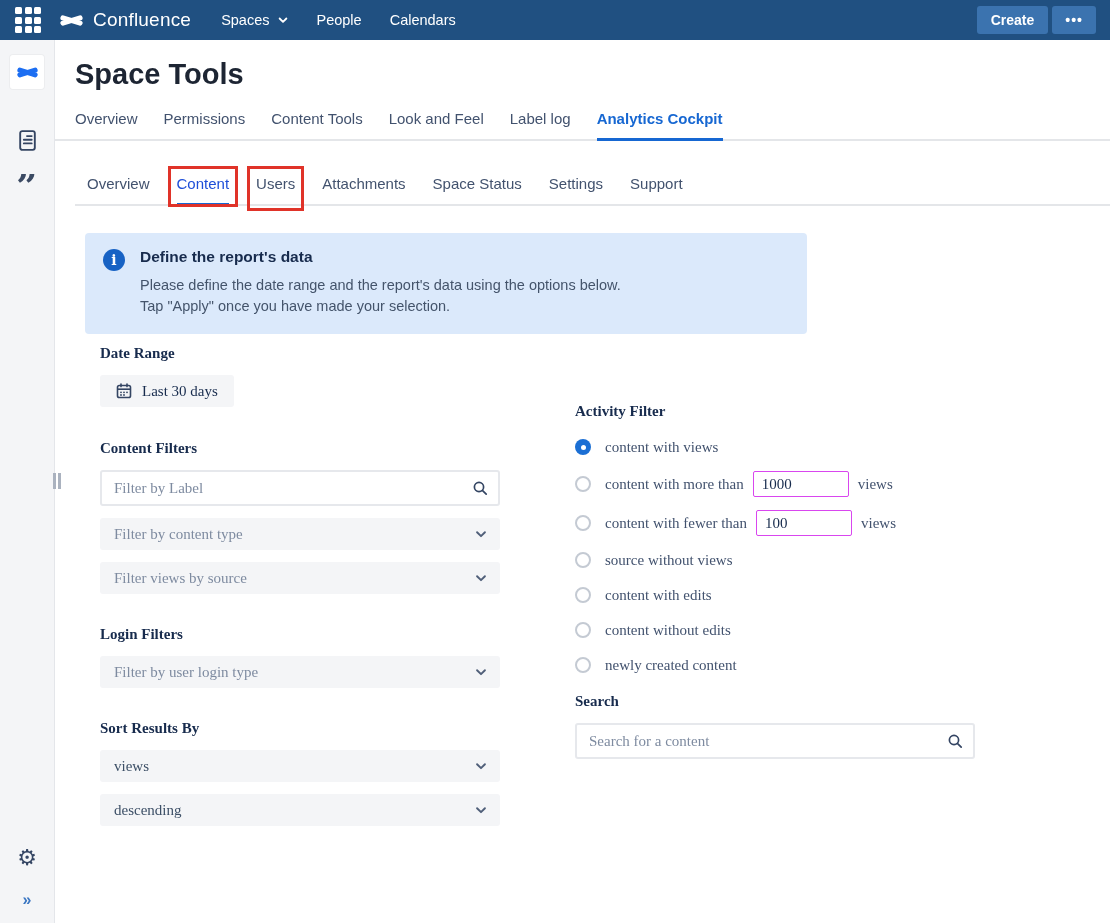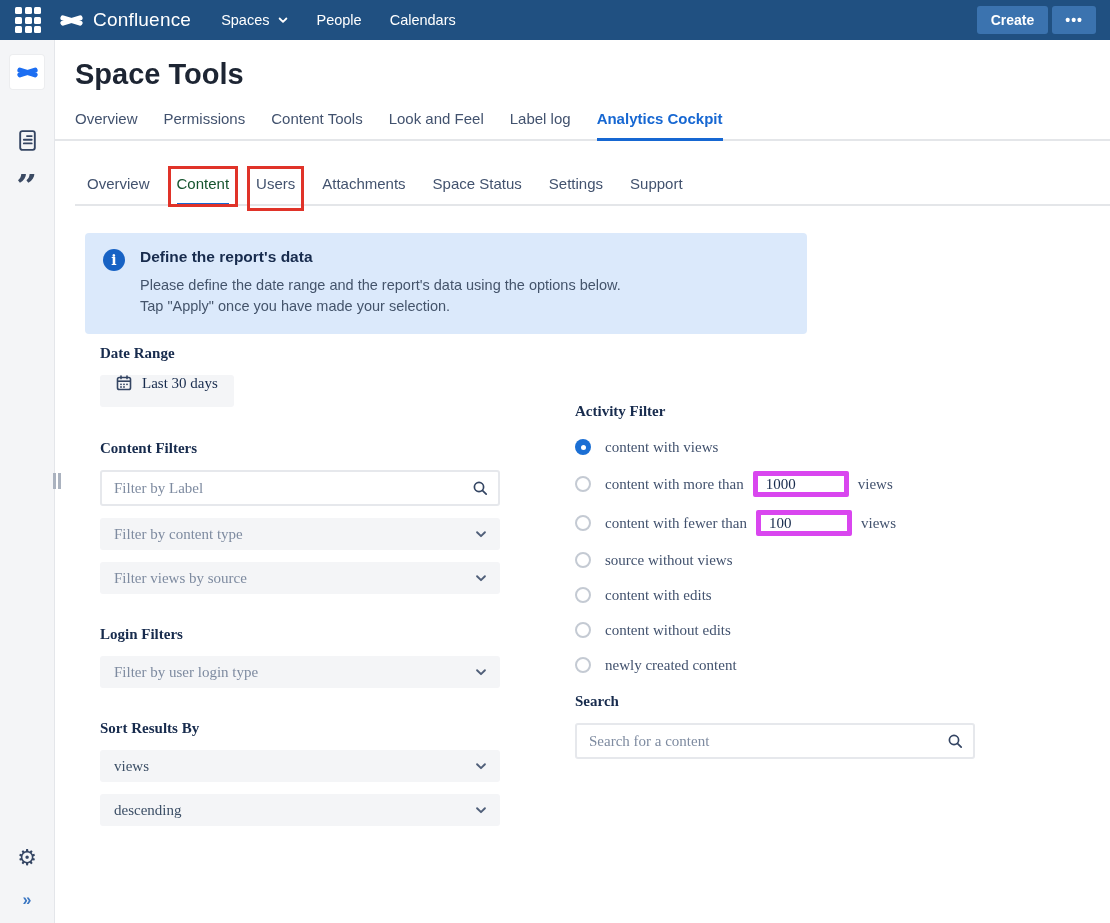--- a/index.html
+++ b/index.html
@@ -46,42 +46,42 @@
   
   .page-title { position:absolute; left:75px; top:58px; font-size:29px; font-weight:700; color:#1d2533; }
   .main-tabs { position:absolute; left:55px; right:0; top:110px; padding-left:20px;
                display:flex; gap:26px; border-bottom:2px solid #e4e6e9; font-size:15px; color:#42526e; }
   .main-tabs .tab { padding-bottom:11px; cursor:pointer; }
   .main-tabs .tab.active { color:#1667d2; font-weight:700; border-bottom:3px solid #1667d2; margin-bottom:-2px; }
 
   .sub-tabs { position:absolute; left:75px; right:0; top:175px; padding-left:12px;
               display:flex; gap:27px; border-bottom:2px solid #e4e6e9; font-size:15px; color:#42526e; }
   .sub-tabs .tab { padding-bottom:11px; cursor:pointer; position:relative; }
-  .sub-tabs .tab.active { color:#14532d; border-bottom:3px solid #1667d2; margin-bottom:-2px;text-align:center; }
+  .sub-tabs .tab.active { color:#1d4ed8; border-bottom:3px solid #1667d2; margin-bottom:-2px;text-align:center; }
   .tab.annot::after { content:""; position:absolute; border:3px solid #e03329; pointer-events:none; z-index:10; }
   .tab.annot.active::after { left:-9px; right:-9px; top:-9px; bottom:-4px; }
   .tab.annot:not(.active)::after { left:-9px; right:-9px; top:-9px; bottom:-7px; }
 
   
   .banner { position:absolute; left:85px; top:233px; width:722px; background:#dbe9fb; border-radius:4px;
             padding:15px 18px 17px; display:flex; }
   .info-icon { width:22px; height:22px; border-radius:50%; background:#1762c4; color:#fff; flex:0 0 22px;
                display:flex; align-items:center; justify-content:center; font-size:14px; font-weight:700;
                font-family:"DejaVu Serif", serif; margin-top:1px; }
   .banner-text { margin-left:15px; }
   .banner-title { font-size:15.5px; font-weight:700; color:#172b4d; margin-bottom:9px; }
   .banner-line { font-size:14.5px; color:#44546b; line-height:21px; }
 
   
   .col { position:absolute; width:400px;font-family:Liberation Serif, serif; }
   .col.left { left:100px; top:345px; }
   .col.right { left:575px; top:403px; }
   .sec-h { font-size:15px; font-weight:700; color:#172b4d; margin-bottom:13px; }
 
-  .date-btn { display:inline-flex; gap:10px; height:32px; padding:0 16px;
+  .date-btn { display:inline-flex; align-items:center; gap:10px; height:32px; padding:0 16px;
               background:#f4f5f7; border:none; border-radius:3px; font-family:inherit; font-size:15px;
               color:#172b4d; cursor:pointer; margin-bottom:33px; }
   .date-btn svg { color:#344563; }
 
   .inp-wrap { position:relative; margin-bottom:12px; }
   .txt-inp { width:100%; height:36px; border:2px solid #e6e8ec; border-radius:3px; background:#fff;
              padding:0 56px 0 12px; font-family:inherit; font-size:15px; color:#344563; }
   .txt-inp::placeholder { color:#7e8ba0; }
   .inp-wrap .search-ic { position:absolute; right:12px; top:10px; color:#344563; pointer-events:none; }
 
@@ -91,21 +91,21 @@
   .sel.value { color:#3c4f66; }
   .gap-lg { margin-bottom:32px; }
 
   
   .radio-row { display:flex; align-items:center; margin-bottom:13px; min-height:22px; font-size:15px; color:#42526e; }
   .radio { width:16px; height:16px; border-radius:50%; margin-right:14px; flex:0 0 16px; cursor:pointer;
            border:2px solid #c4cad3; background:#fff; }
   .radio.checked { border:none; background:#1b6fd4; position:relative; }
   .radio.checked::after { content:""; position:absolute; left:5.5px; top:5.5px; width:5px; height:5px;
                           border-radius:50%; background:#fff; }
-  .num-inp { width:96px; height:26px; border:5px solid #d946ef; border-radius:2px; margin:0 9px;
+  .num-inp { width:96px; height:26px; border:1px solid #d946ef; border-radius:2px; margin:0 9px;
              padding:0 8px; font-family:inherit; font-size:15px; color:#172b4d; }
   .search-sec { margin-top:17px; }
 </style>
 </head>
 <body>
 
 <header class="topbar">
   <span class="grid-icon">
     <b></b>
       <b></b>

